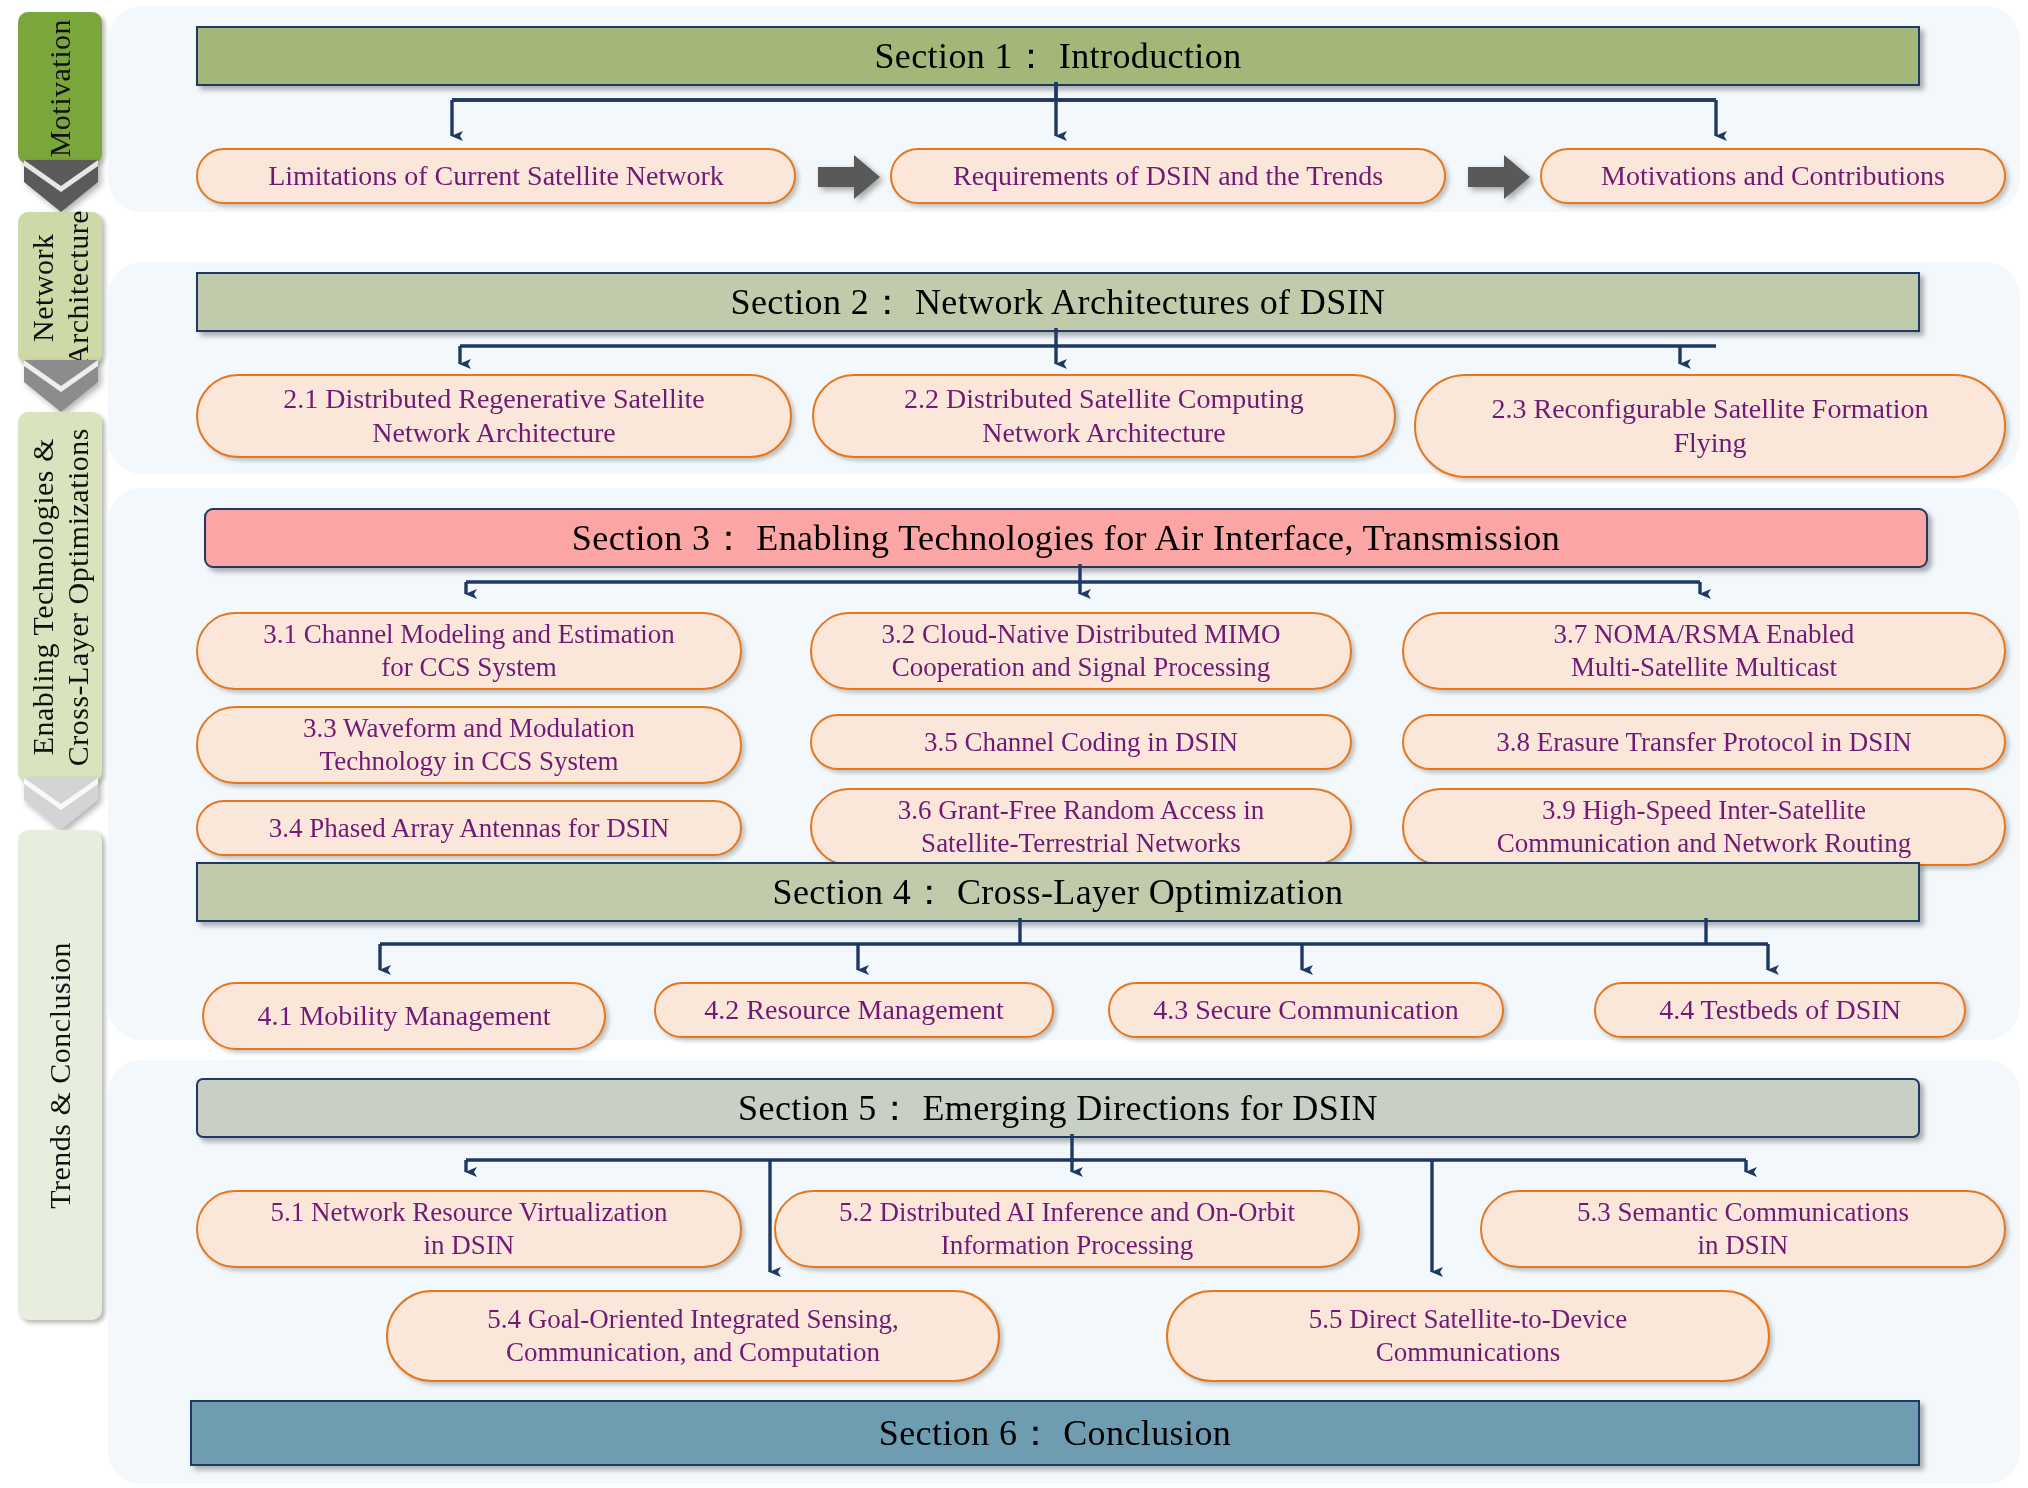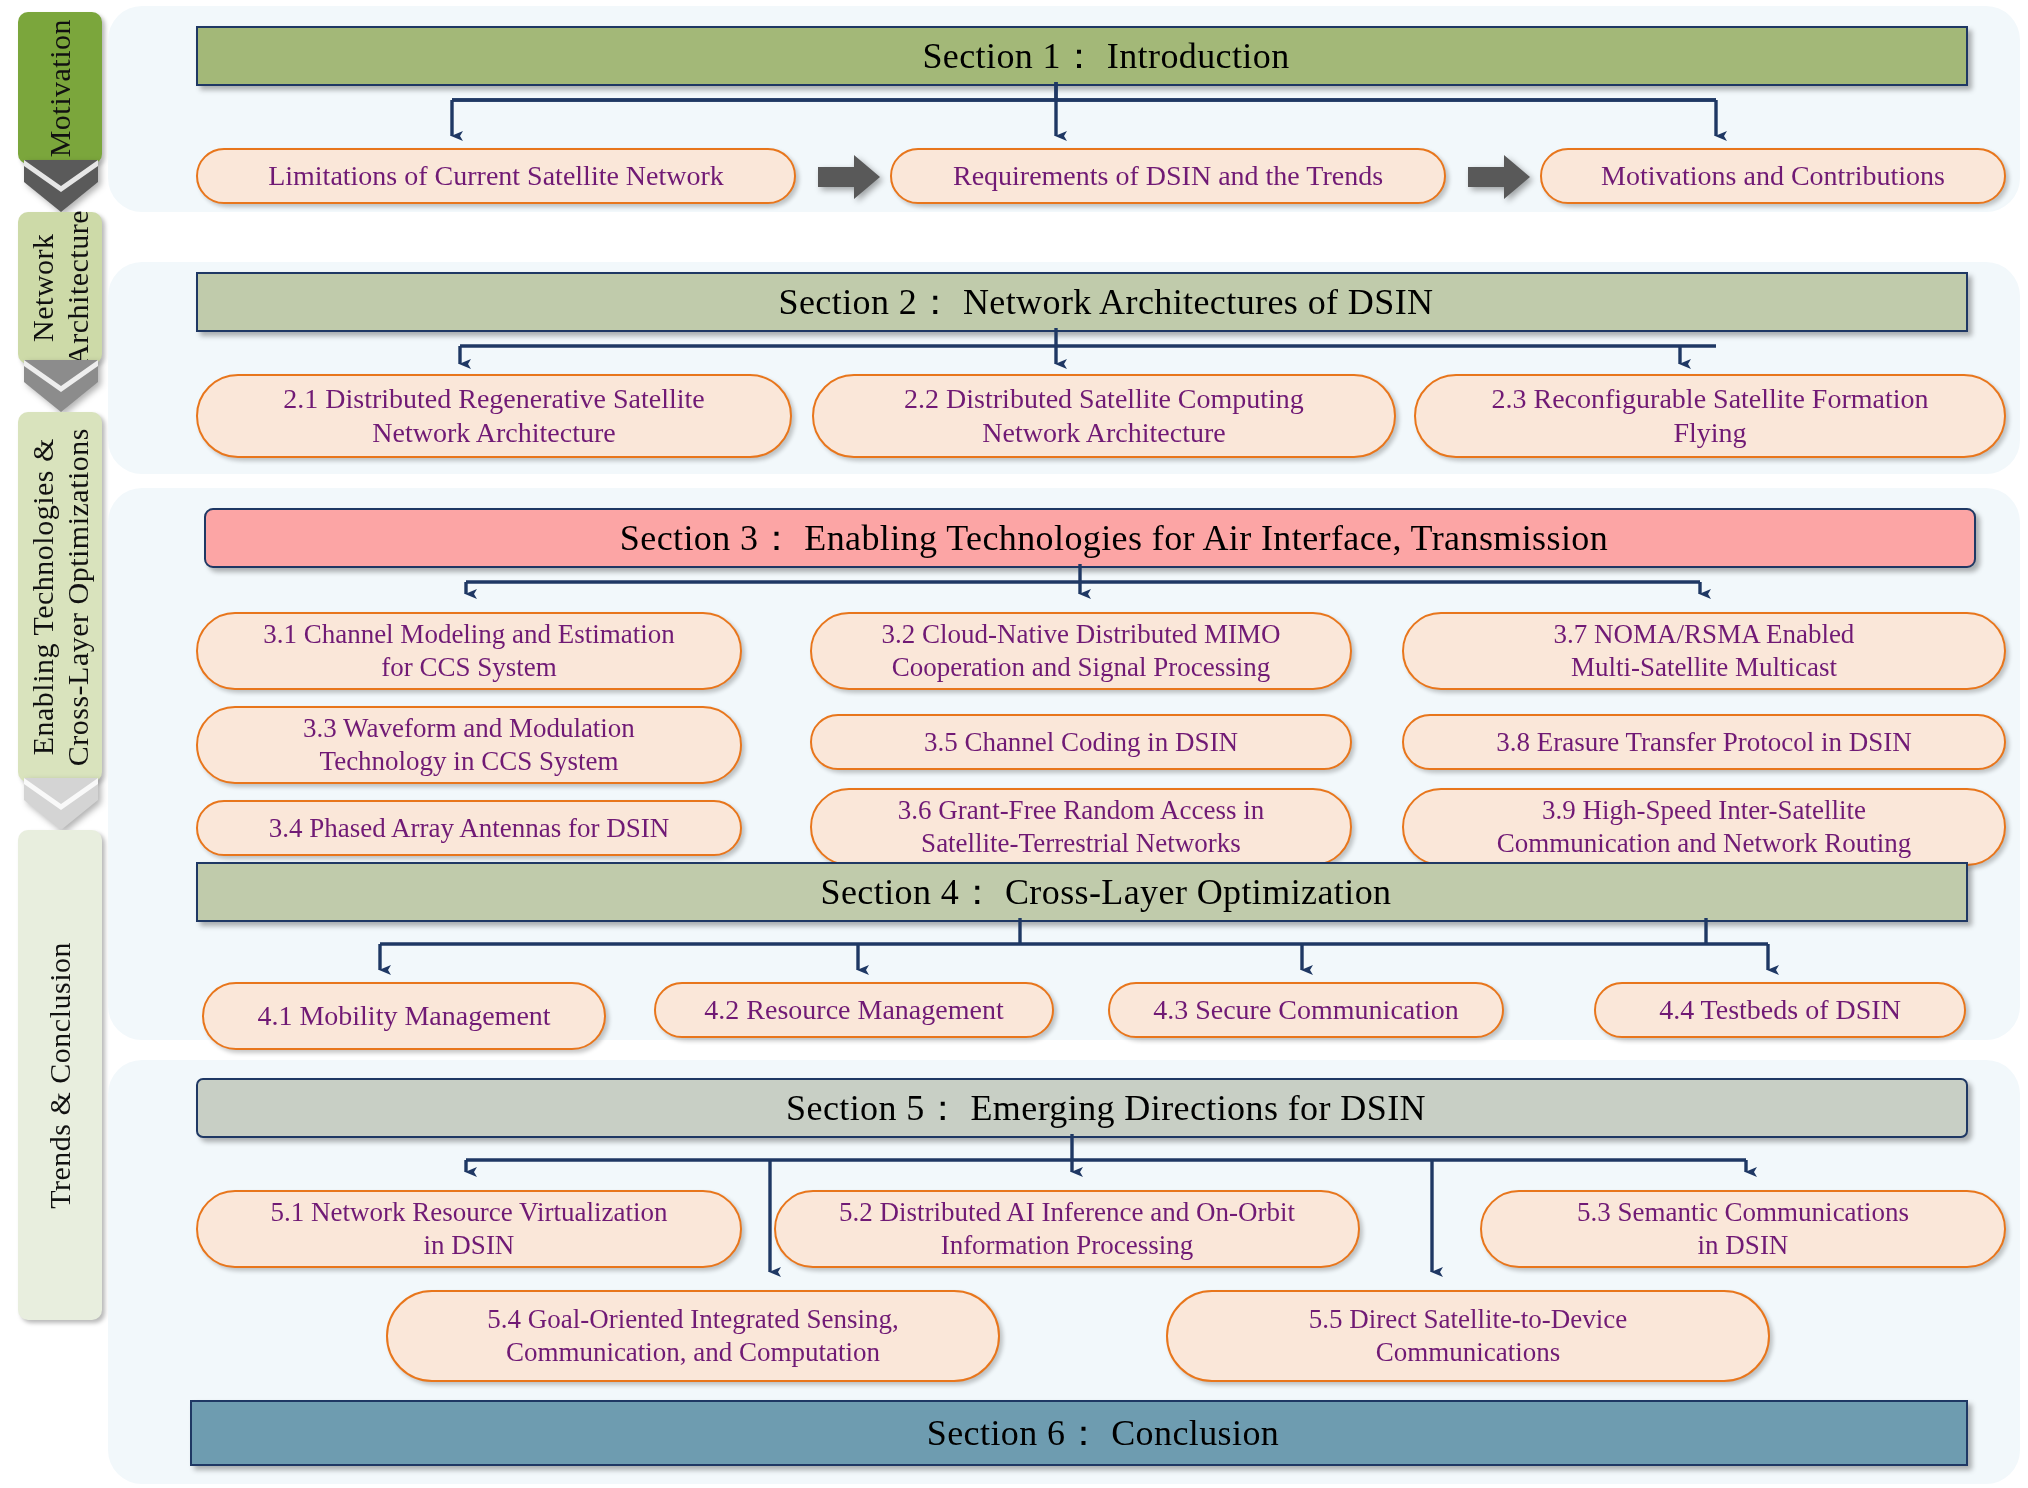--- a/index.html
+++ b/index.html
@@ -35,21 +35,20 @@
 
   
   .secbar{
     position:absolute;
     border:2px solid #1f3864;
     box-shadow:4px 4px 5px rgba(0,0,0,.30);
     display:flex;align-items:center;justify-content:center;
     color:#000000;
     font-size:36px;
     letter-spacing:.4px;
-    padding-left:48px;
   }
 
   
   .node{
     position:absolute;
     background:#fae7d9;
     border:2.5px solid #e8761c;
     border-radius:999px;
     box-shadow:3px 3px 4px rgba(0,0,0,.22);
     display:flex;align-items:center;justify-content:center;
@@ -141,21 +140,21 @@
   <span>Section 2：  Network Architectures of DSIN</span>
 </div>
 <div class="node" style="left:196px;top:374px;width:596px;height:84px;">
   <span>2.1  Distributed Regenerative Satellite
 Network Architecture</span>
 </div>
 <div class="node" style="left:812px;top:374px;width:584px;height:84px;">
   <span>2.2  Distributed Satellite Computing
 Network Architecture</span>
 </div>
-<div class="node" style="left:1414px;top:374px;width:592px;height:84px;">
+<div class="node" style="left:1414px;top:374px;width:592px;height:104px;">
   <span>2.3  Reconfigurable Satellite Formation
 Flying</span>
 </div>
 
 <div class="secbar" style="left:204px;top:508px;width:1720px;height:56px;background:#fca5a5;border-radius:9px;">
   <span>Section 3：  Enabling Technologies for Air Interface, Transmission</span>
 </div>
 
 <div class="node sm" style="left:196px;top:604px;width:546px;height:78px;">
   <span>3.1  Channel Modeling and Estimation

